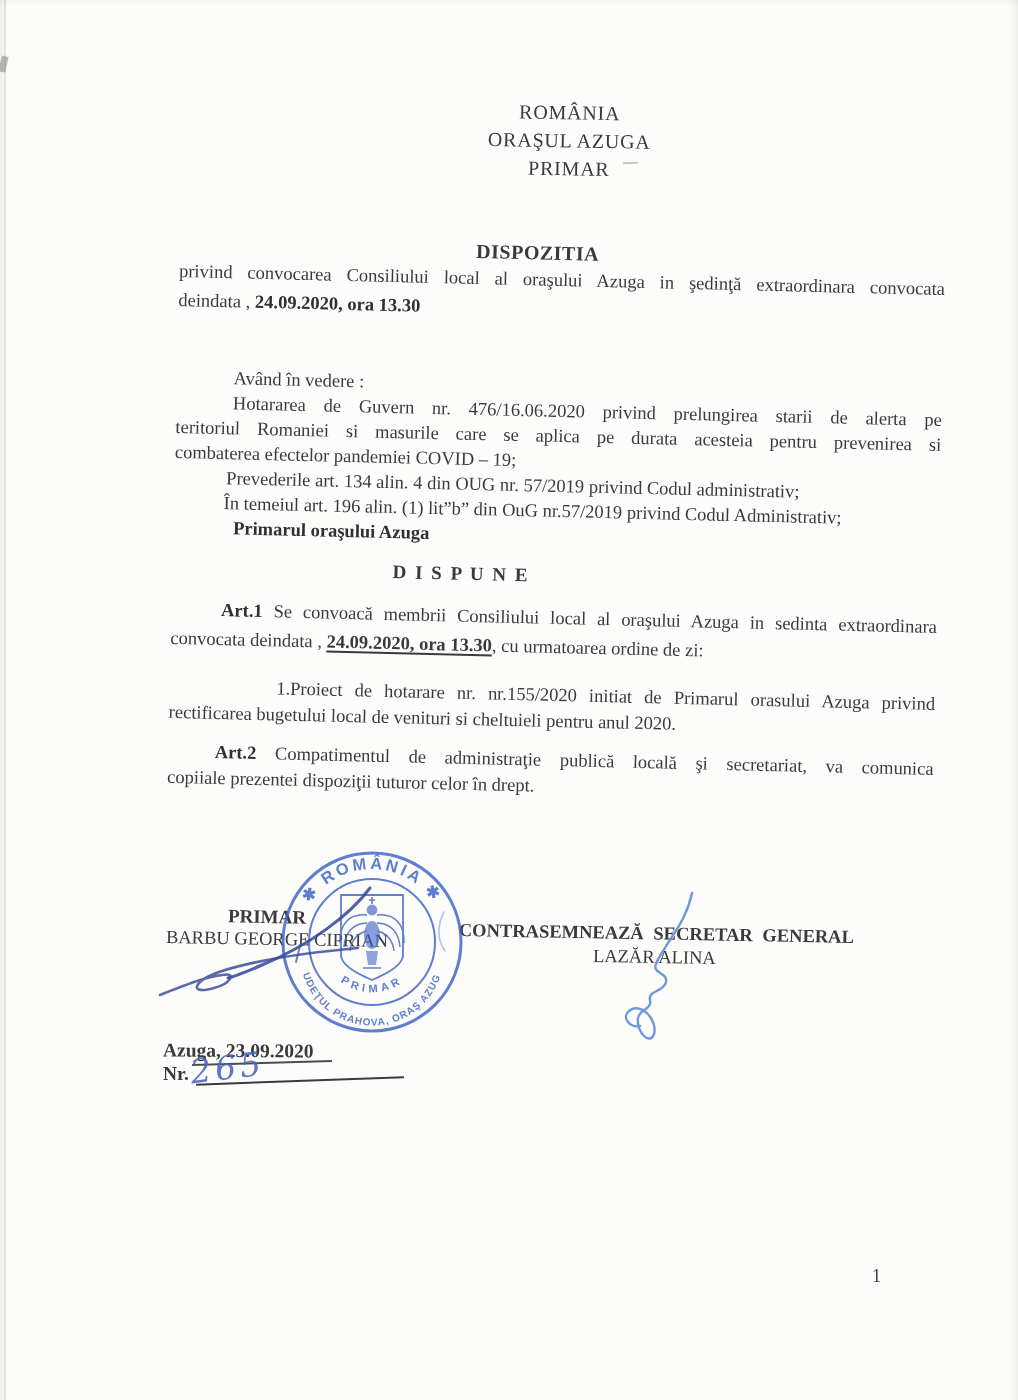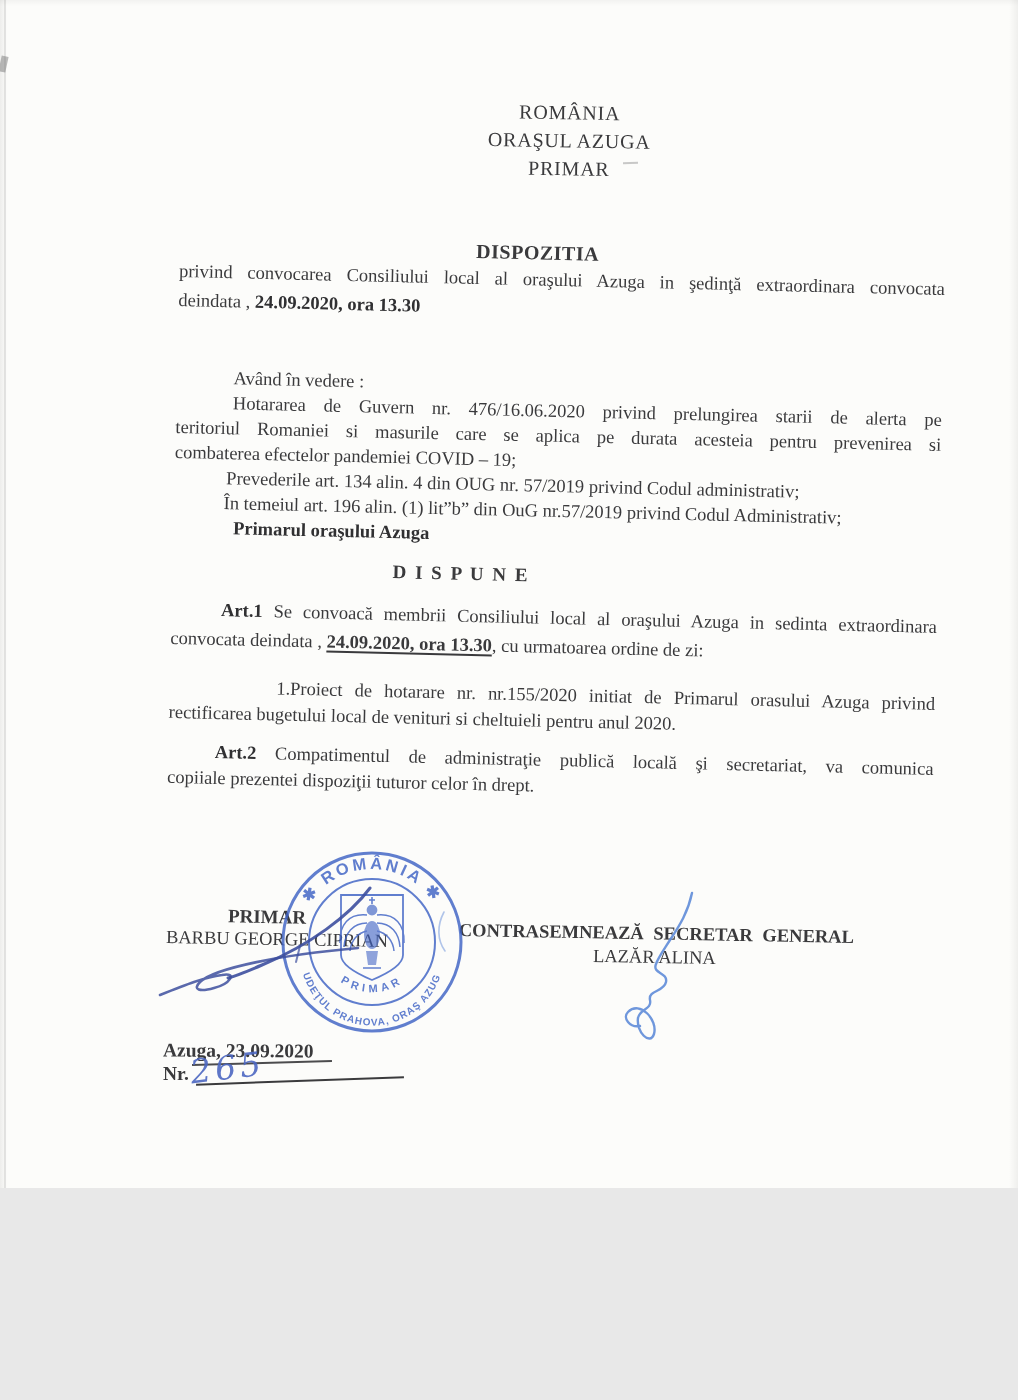--- a/index.html
+++ b/index.html
@@ -1,17 +1,17 @@
 <!DOCTYPE html>
 <html><head>
 <meta charset="utf-8">
 <style>
   html,body { margin:0; padding:0; background:#e8e8e8; }
   .sheet {
-    position:relative; width:1018px; height:1188px; overflow:hidden;
+    position:relative; width:1018px; height:1400px; overflow:hidden;
     background:
       linear-gradient(90deg, rgba(0,0,0,.06), rgba(0,0,0,0) 7px),
       linear-gradient(270deg, rgba(0,0,0,.05), rgba(0,0,0,0) 9px),
       linear-gradient(180deg, rgba(0,0,0,.04), rgba(0,0,0,0) 6px),
       #fcfcfa;
     font-family:"Liberation Serif","DejaVu Serif",serif;
     color:#3a3a3c;
   }
   .edge-line { position:absolute; left:4px; top:0; width:2px; height:100%; background:rgba(90,90,90,.14); }
   .corner-mark { position:absolute; left:0; top:56px; width:7px; height:16px; background:#6a6a6a; opacity:.45; transform:rotate(12deg); }

